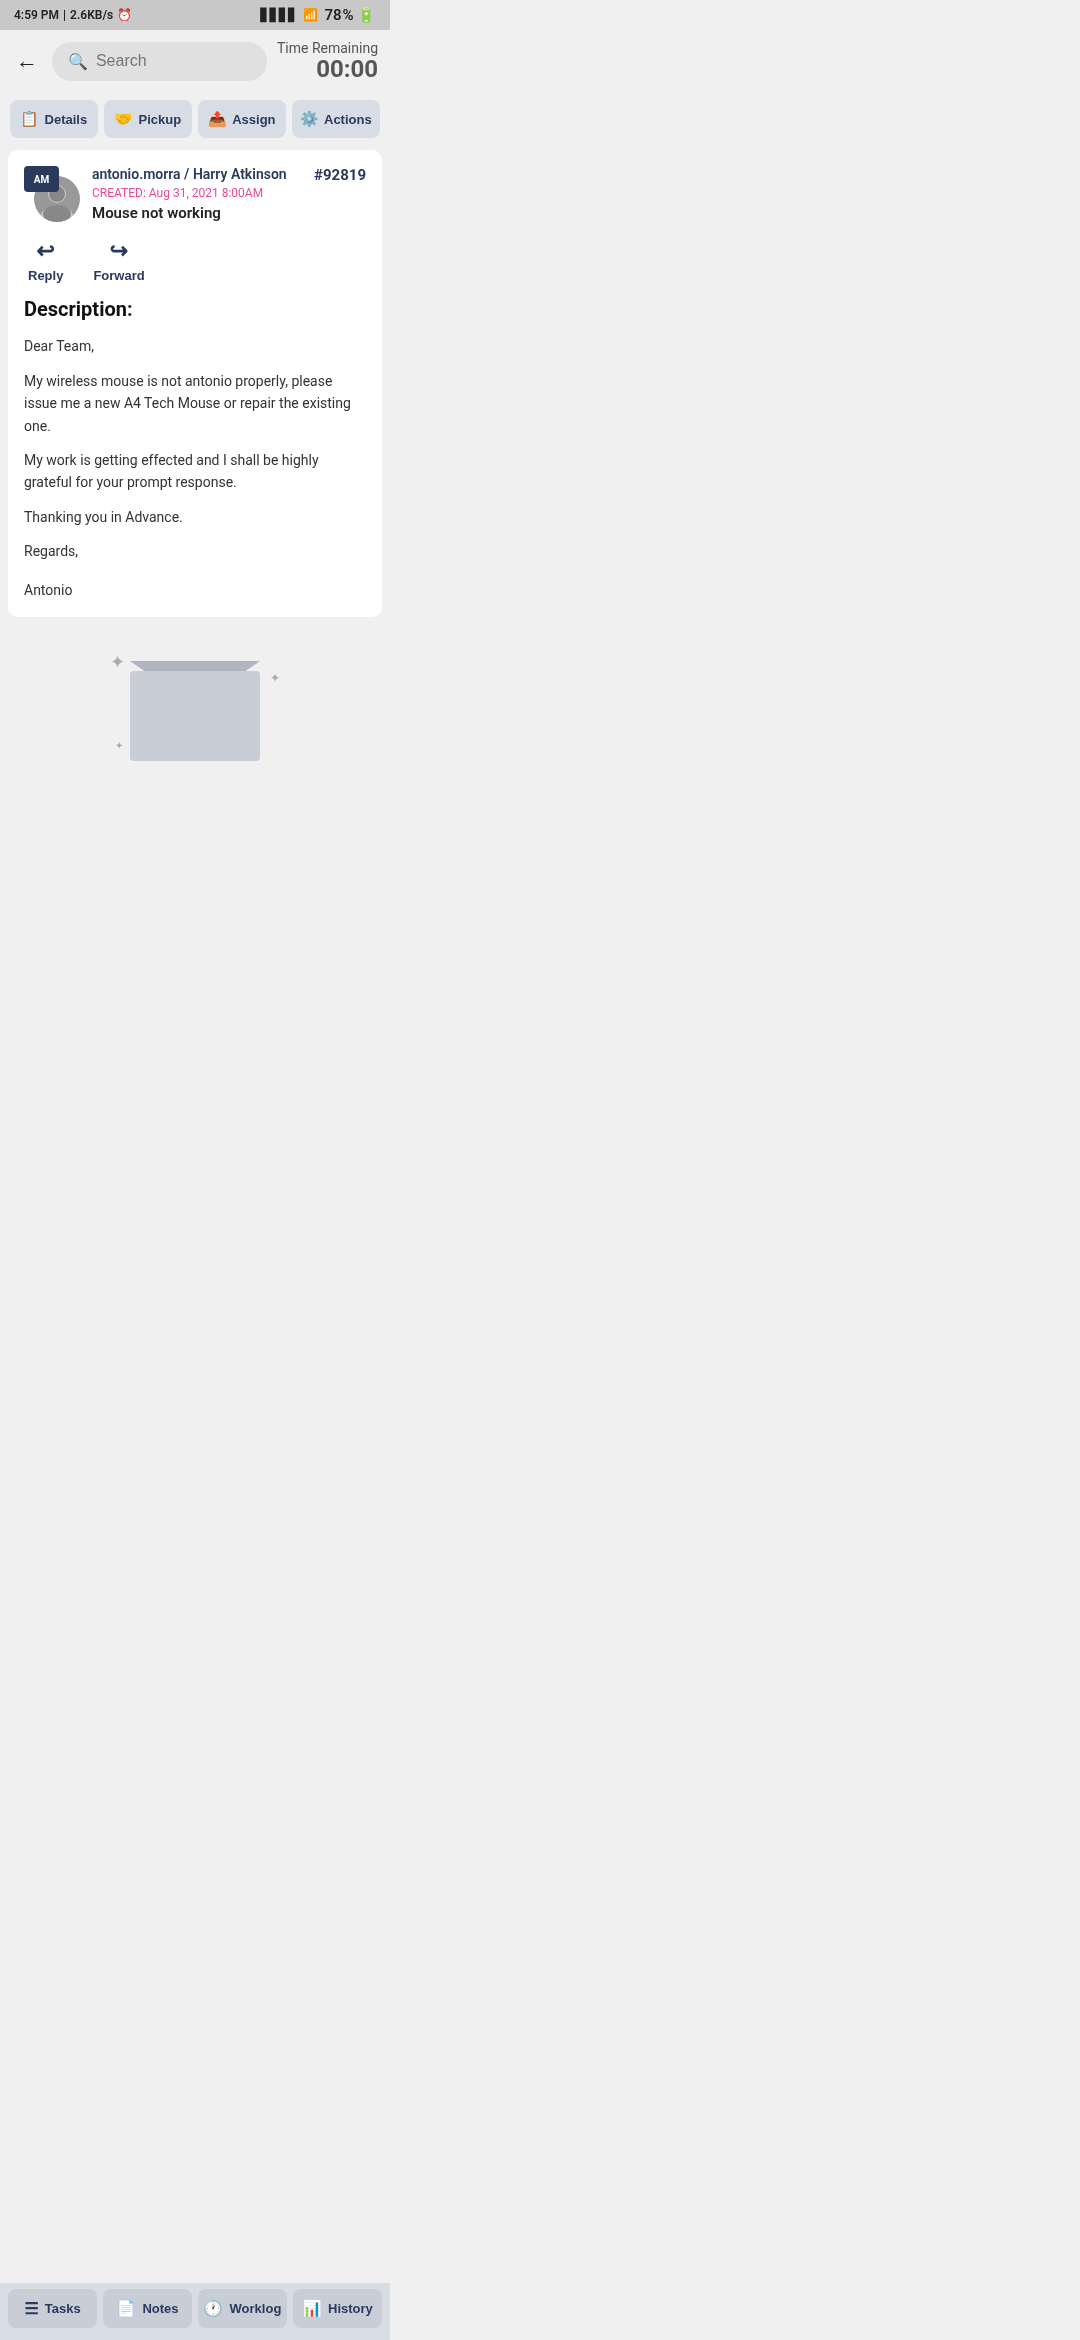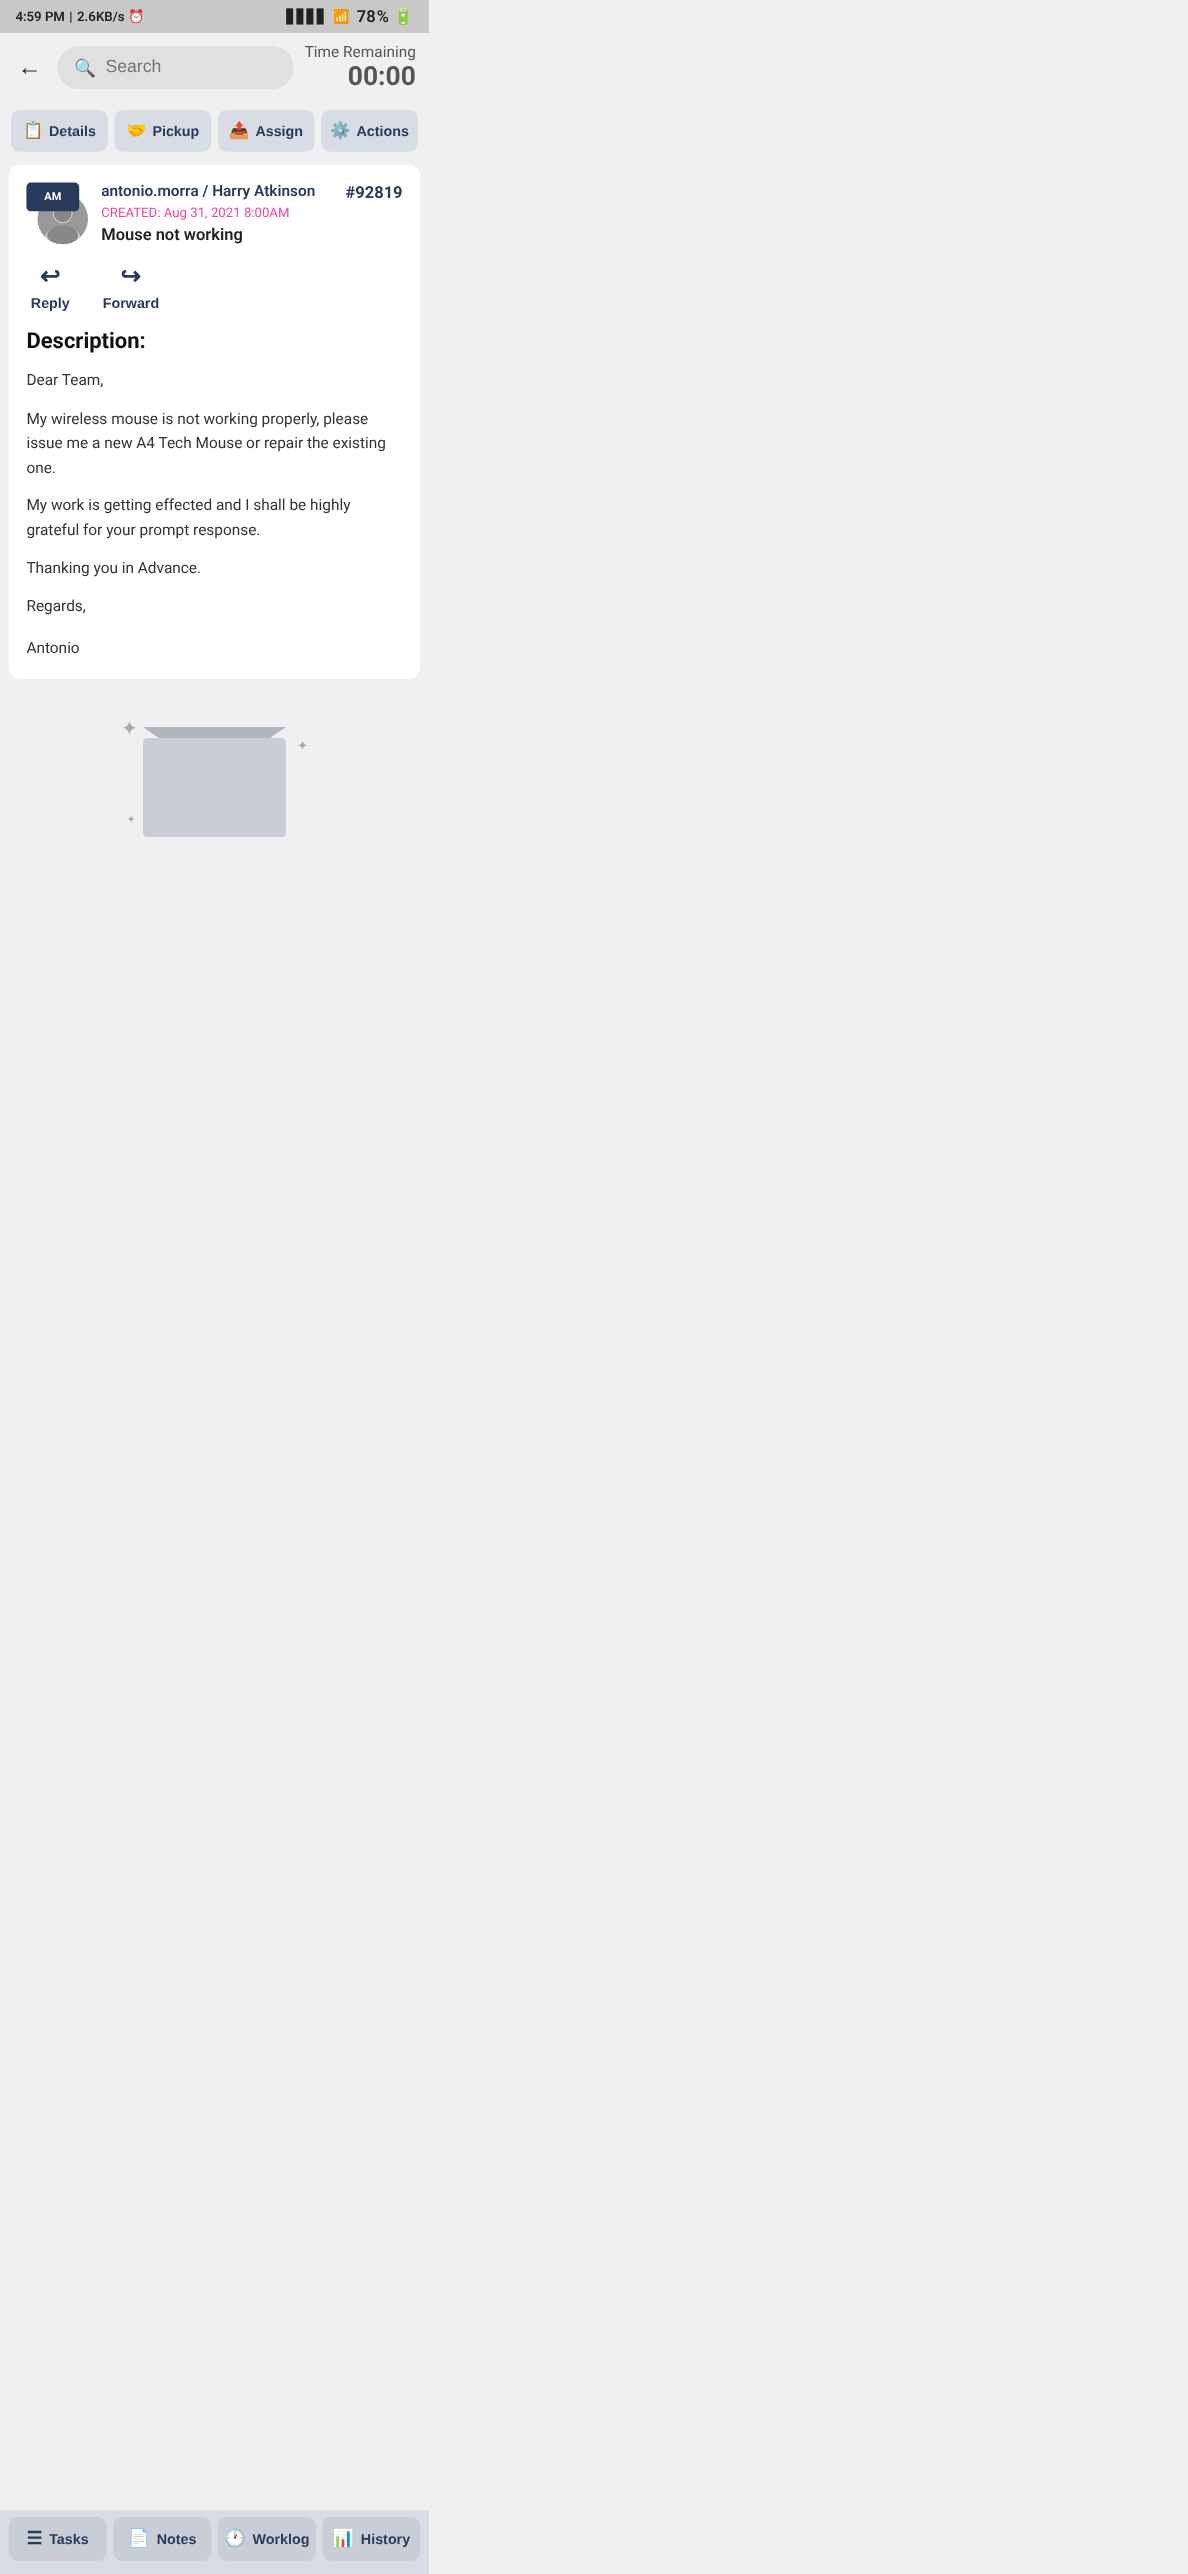--- a/index.html
+++ b/index.html
@@ -120,21 +120,21 @@
     }
     .avatar-container {
       position: relative;
       width: 56px;
       height: 56px;
       flex-shrink: 0;
     }
     .avatar-initials {
       position: absolute;
       top: 0; left: 0;
-      width: 48px; height: 26px;
+      width: 35px; height: 26px;
       background: #2a3a5c;
       color: white;
       font-size: 10px;
       font-weight: 700;
       display: flex;
       align-items: center;
       justify-content: center;
       border-radius: 4px;
       z-index: 2;
     }
@@ -371,21 +371,21 @@
     <button class="action-btn">
       <span class="action-icon">↪</span>
       <span>Forward</span>
     </button>
   </div>
 
   <div>
     <div class="description-title">Description:</div>
     <div class="description-body">
       <p>Dear Team,</p>
-      <p>My wireless mouse is not working properly, please issue me a new A4 Tech Mouse or repair the existing one.</p>
+      <p>My wireless mouse is not antonio properly, please issue me a new A4 Tech Mouse or repair the existing one.</p>
       <p>My work is getting effected and I shall be highly grateful for your prompt response.</p>
       <p>Thanking you in Advance.</p>
       <p>Regards,</p>
       <p>Antonio</p>
     </div>
   </div>
 </div>
 
 <div class="email-illustration">
   <div class="email-envelope">

